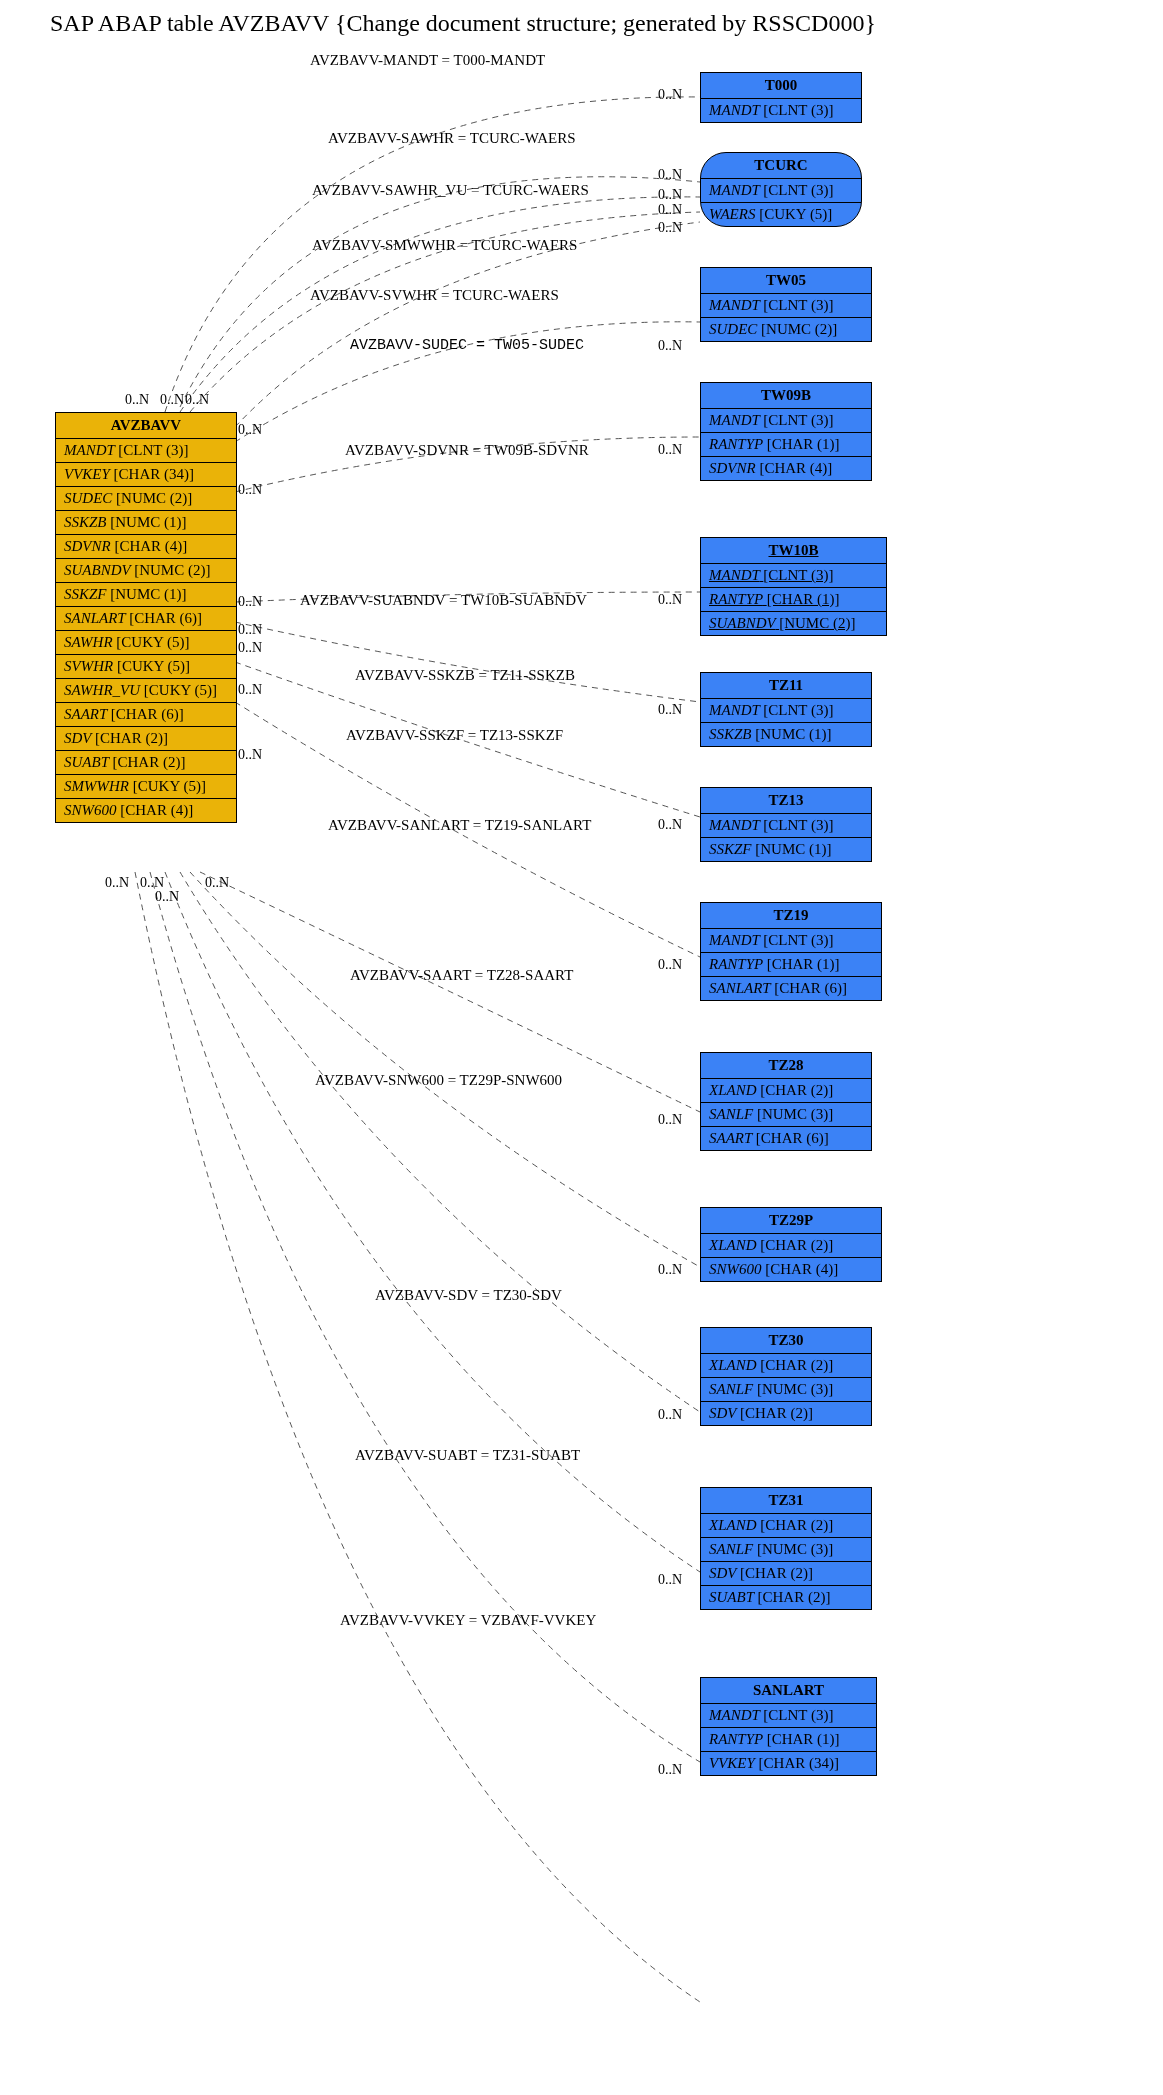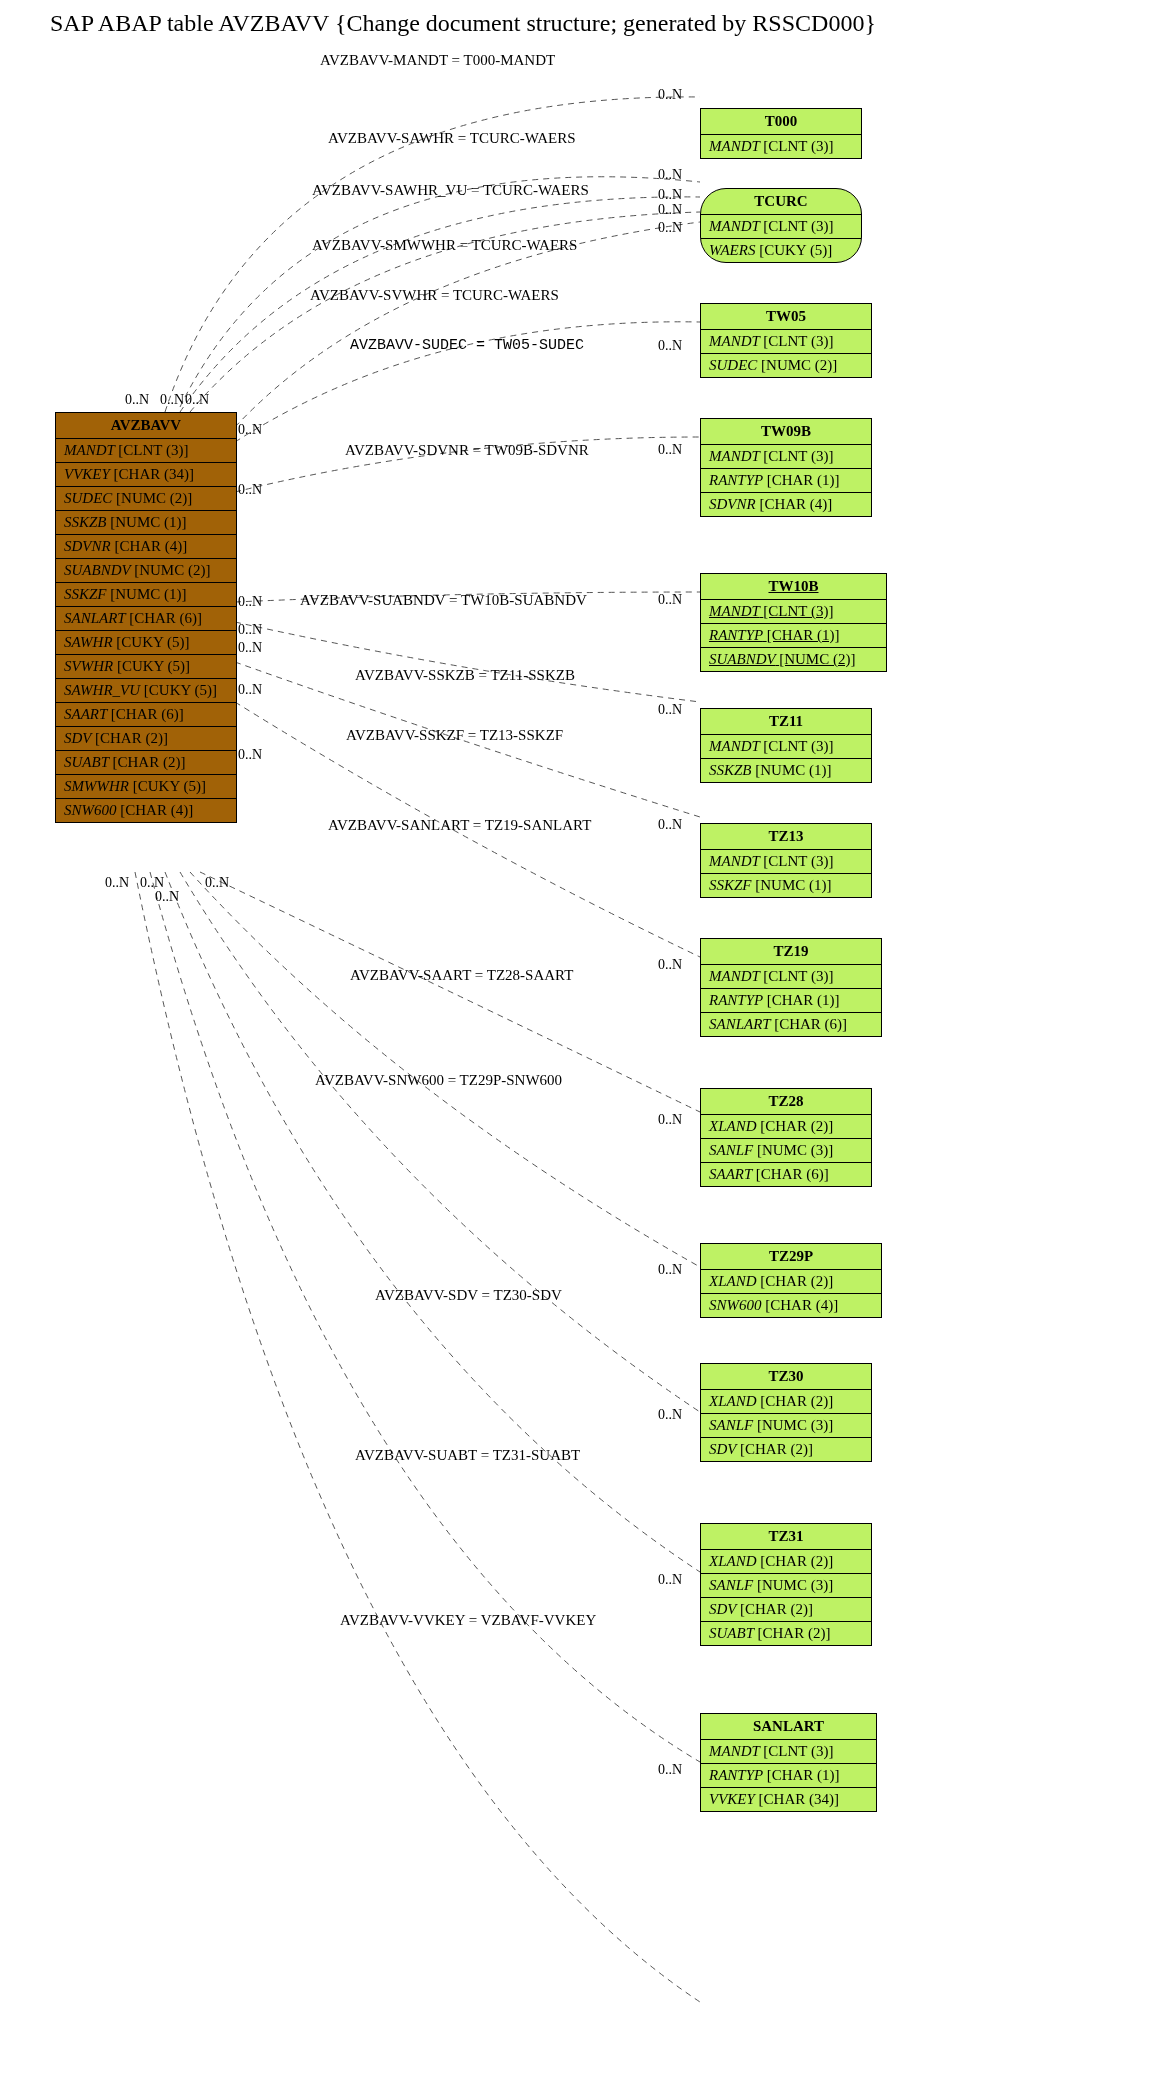--- a/index.html
+++ b/index.html
@@ -39,25 +39,24 @@
     font-style: italic;
     white-space: nowrap;
   }
   .entity-row:last-child {
     border-bottom: none;
   }
   .entity-row .type {
     font-style: normal;
   }
   .main-entity {
-    background: #a16207;
+    background: #eab308;
   }
   .ref-entity {
-    background: #bef264;
-    margin-top: 36px;
+    background: #3b82f6;
   }
   .rel-label {
     position: absolute;
     font-size: 15px;
     font-family: Georgia, serif;
     white-space: nowrap;
   }
   .card-label {
     position: absolute;
     font-size: 14px;
@@ -226,21 +225,21 @@
 
 <div class="entity ref-entity" style="left:690px; top:1635px; width:175px;">
   <div class="entity-header">SANLART</div>
   <div class="ref-fields">
         <div class="entity-row"><span>MANDT</span> <span class="type">[CLNT (3)]</span></div>
         <div class="entity-row"><span>RANTYP</span> <span class="type">[CHAR (1)]</span></div>
         <div class="entity-row"><span>VVKEY</span> <span class="type">[CHAR (34)]</span></div>
       </div>
 </div>
 
-<div class="rel-label" style="left:310px; top:10px;">AVZBAVV-MANDT = T000-MANDT</div>
+<div class="rel-label" style="left:300px; top:10px;">AVZBAVV-MANDT = T000-MANDT</div>
 <div class="rel-label" style="left:318px; top:88px;">AVZBAVV-SAWHR = TCURC-WAERS</div>
 <div class="rel-label" style="left:302px; top:140px;">AVZBAVV-SAWHR_VU = TCURC-WAERS</div>
 <div class="rel-label" style="left:302px; top:195px;">AVZBAVV-SMWWHR = TCURC-WAERS</div>
 <div class="rel-label" style="left:300px; top:245px;">AVZBAVV-SVWHR = TCURC-WAERS</div>
 <div class="rel-label" style="left:340px; top:295px;font-family:Liberation Mono, monospace;">AVZBAVV-SUDEC = TW05-SUDEC</div>
 <div class="rel-label" style="left:335px; top:400px;">AVZBAVV-SDVNR = TW09B-SDVNR</div>
 <div class="rel-label" style="left:290px; top:550px;">AVZBAVV-SUABNDV = TW10B-SUABNDV</div>
 <div class="rel-label" style="left:345px; top:625px;">AVZBAVV-SSKZB = TZ11-SSKZB</div>
 <div class="rel-label" style="left:336px; top:685px;">AVZBAVV-SSKZF = TZ13-SSKZF</div>
 <div class="rel-label" style="left:318px; top:775px;">AVZBAVV-SANLART = TZ19-SANLART</div>

